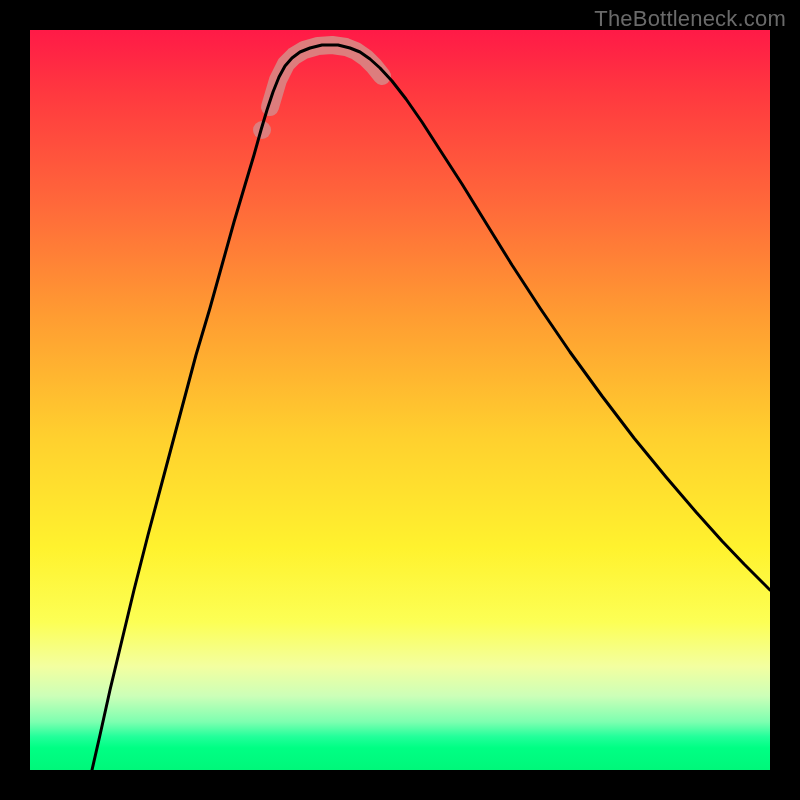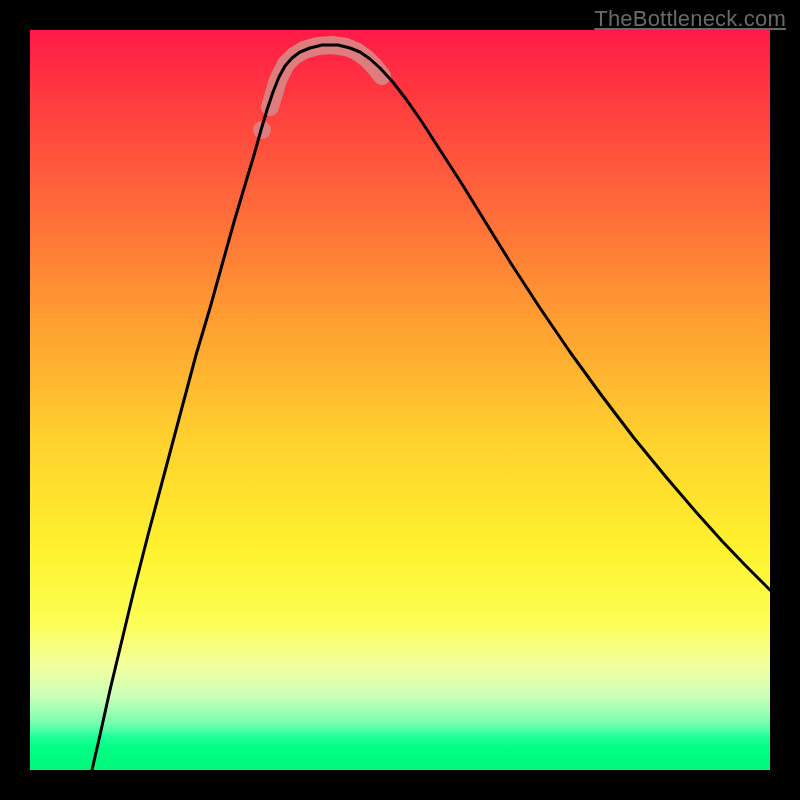--- a/index.html
+++ b/index.html
@@ -40,21 +40,20 @@
       #00ff84 97%,
       #00f77a 100%);
   }
   .watermark {
     position: absolute;
     top: 6px;
     right: 14px;
     color: #6a6a6a;
     font-size: 22px;
     letter-spacing: 0.2px;
-    text-decoration: underline;
   }
   svg.curve {
     position: absolute;
     left: 0;
     top: 0;
     width: 740px;
     height: 740px;
   }
 </style>
 </head>

